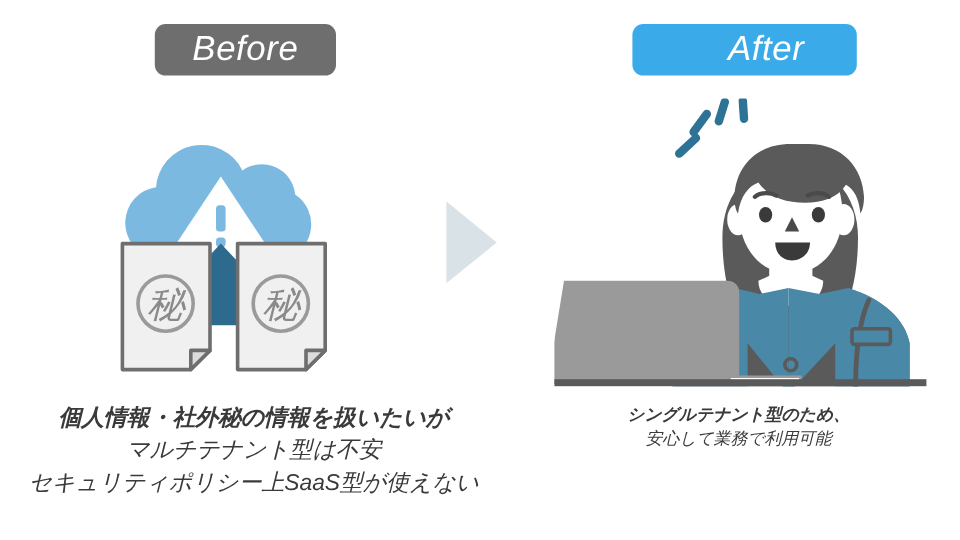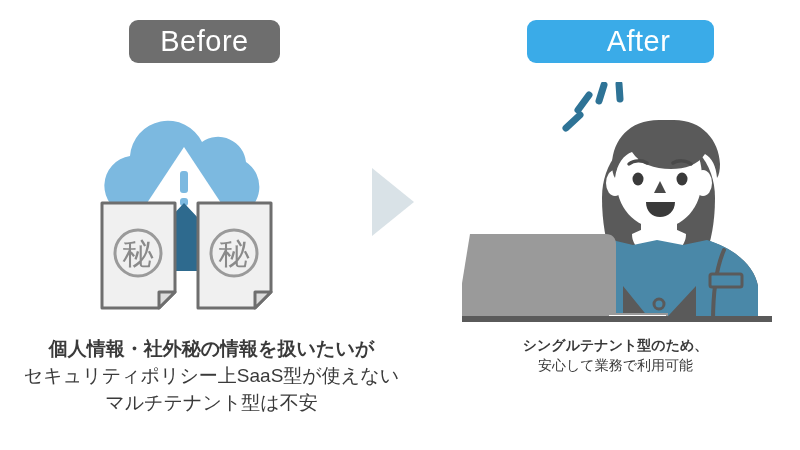--- a/index.html
+++ b/index.html
@@ -14,20 +14,21 @@
     overflow: hidden;
     font-family: "Liberation Sans", "DejaVu Sans", sans-serif;
     color: #333333;
   }
 
   .stage {
     position: absolute;
     left: 0; top: 0;
     width: 800px;
     height: 450px;
+    font-style: italic;
   }
 
   
   .badge {
     position: absolute;
     display: flex;
     align-items: center;
     justify-content: center;
     border-radius: 9px;
     color: #ffffff;
@@ -213,22 +214,22 @@
     <path d="M8,152 L144,152 c6,0 10,4 10,10 l0,76 l-146,0 Z" fill="#9a9a9a"></path>
     <path d="M8,152 L8,238 L-6,238 Z" fill="#9a9a9a"></path>
 
     <path d="M146,232 L205,232 L205,238 L146,238 Z" fill="#ffffff" stroke="#9a9a9a" stroke-width="2"></path>
 
     <rect x="-10" y="234" width="320" height="6" fill="#5a5a5a"></rect>
   </svg>
 
   <div class="caption" id="caption-left">
     <span class="cap-line strong">個人情報・社外秘の情報を扱いたいが</span>
+    <span class="cap-line">マルチテナント型は不安</span>
     <span class="cap-line">セキュリティポリシー上SaaS型が使えない</span>
-    <span class="cap-line">マルチテナント型は不安</span>
   </div>
 
   <div class="caption" id="caption-right">
     <span class="cap-line strong">シングルテナント型のため、</span>
     <span class="cap-line">安心して業務で利用可能</span>
   </div>
 
 </div>
 
 </body></html>

